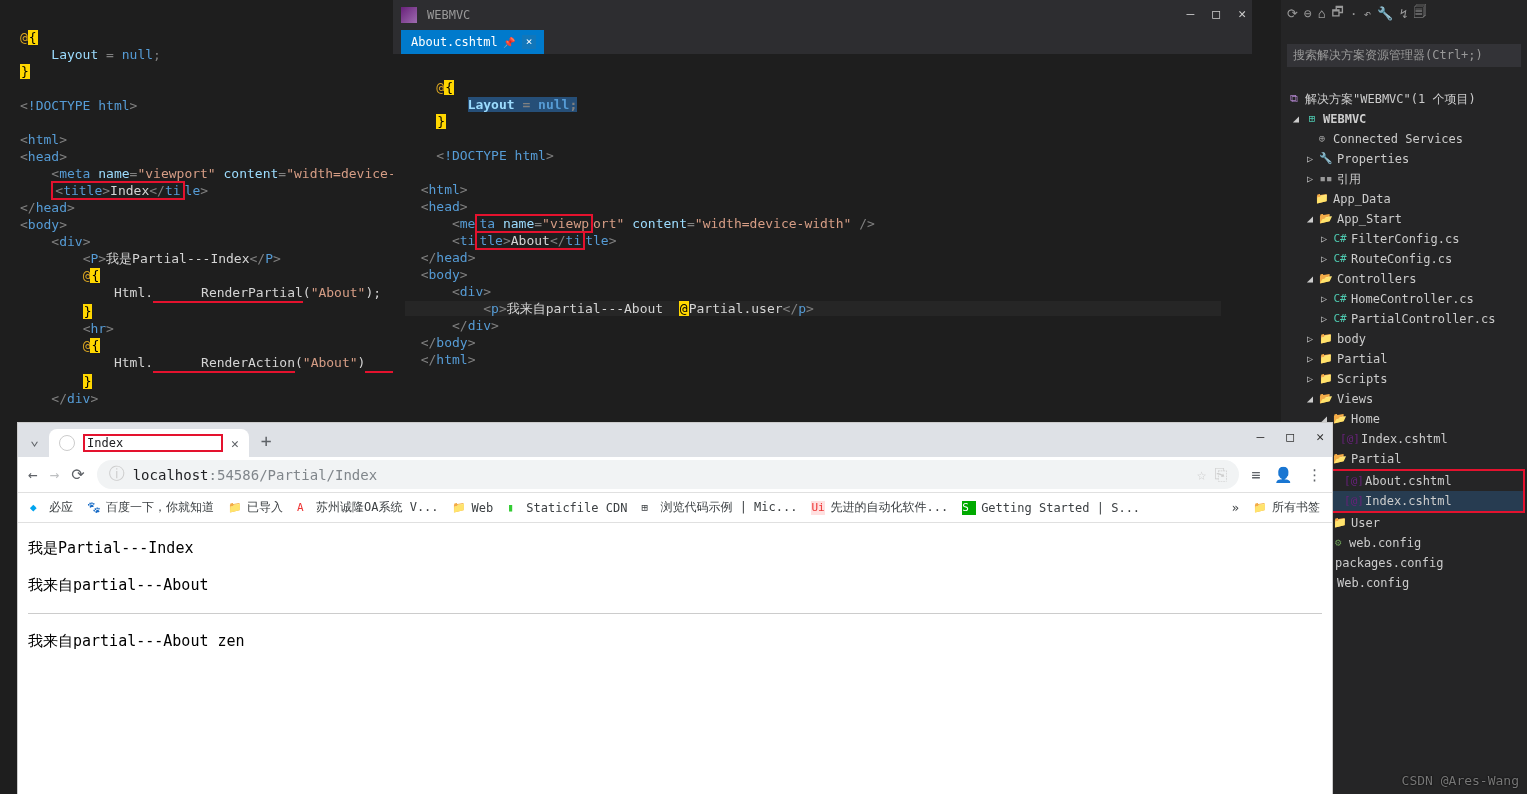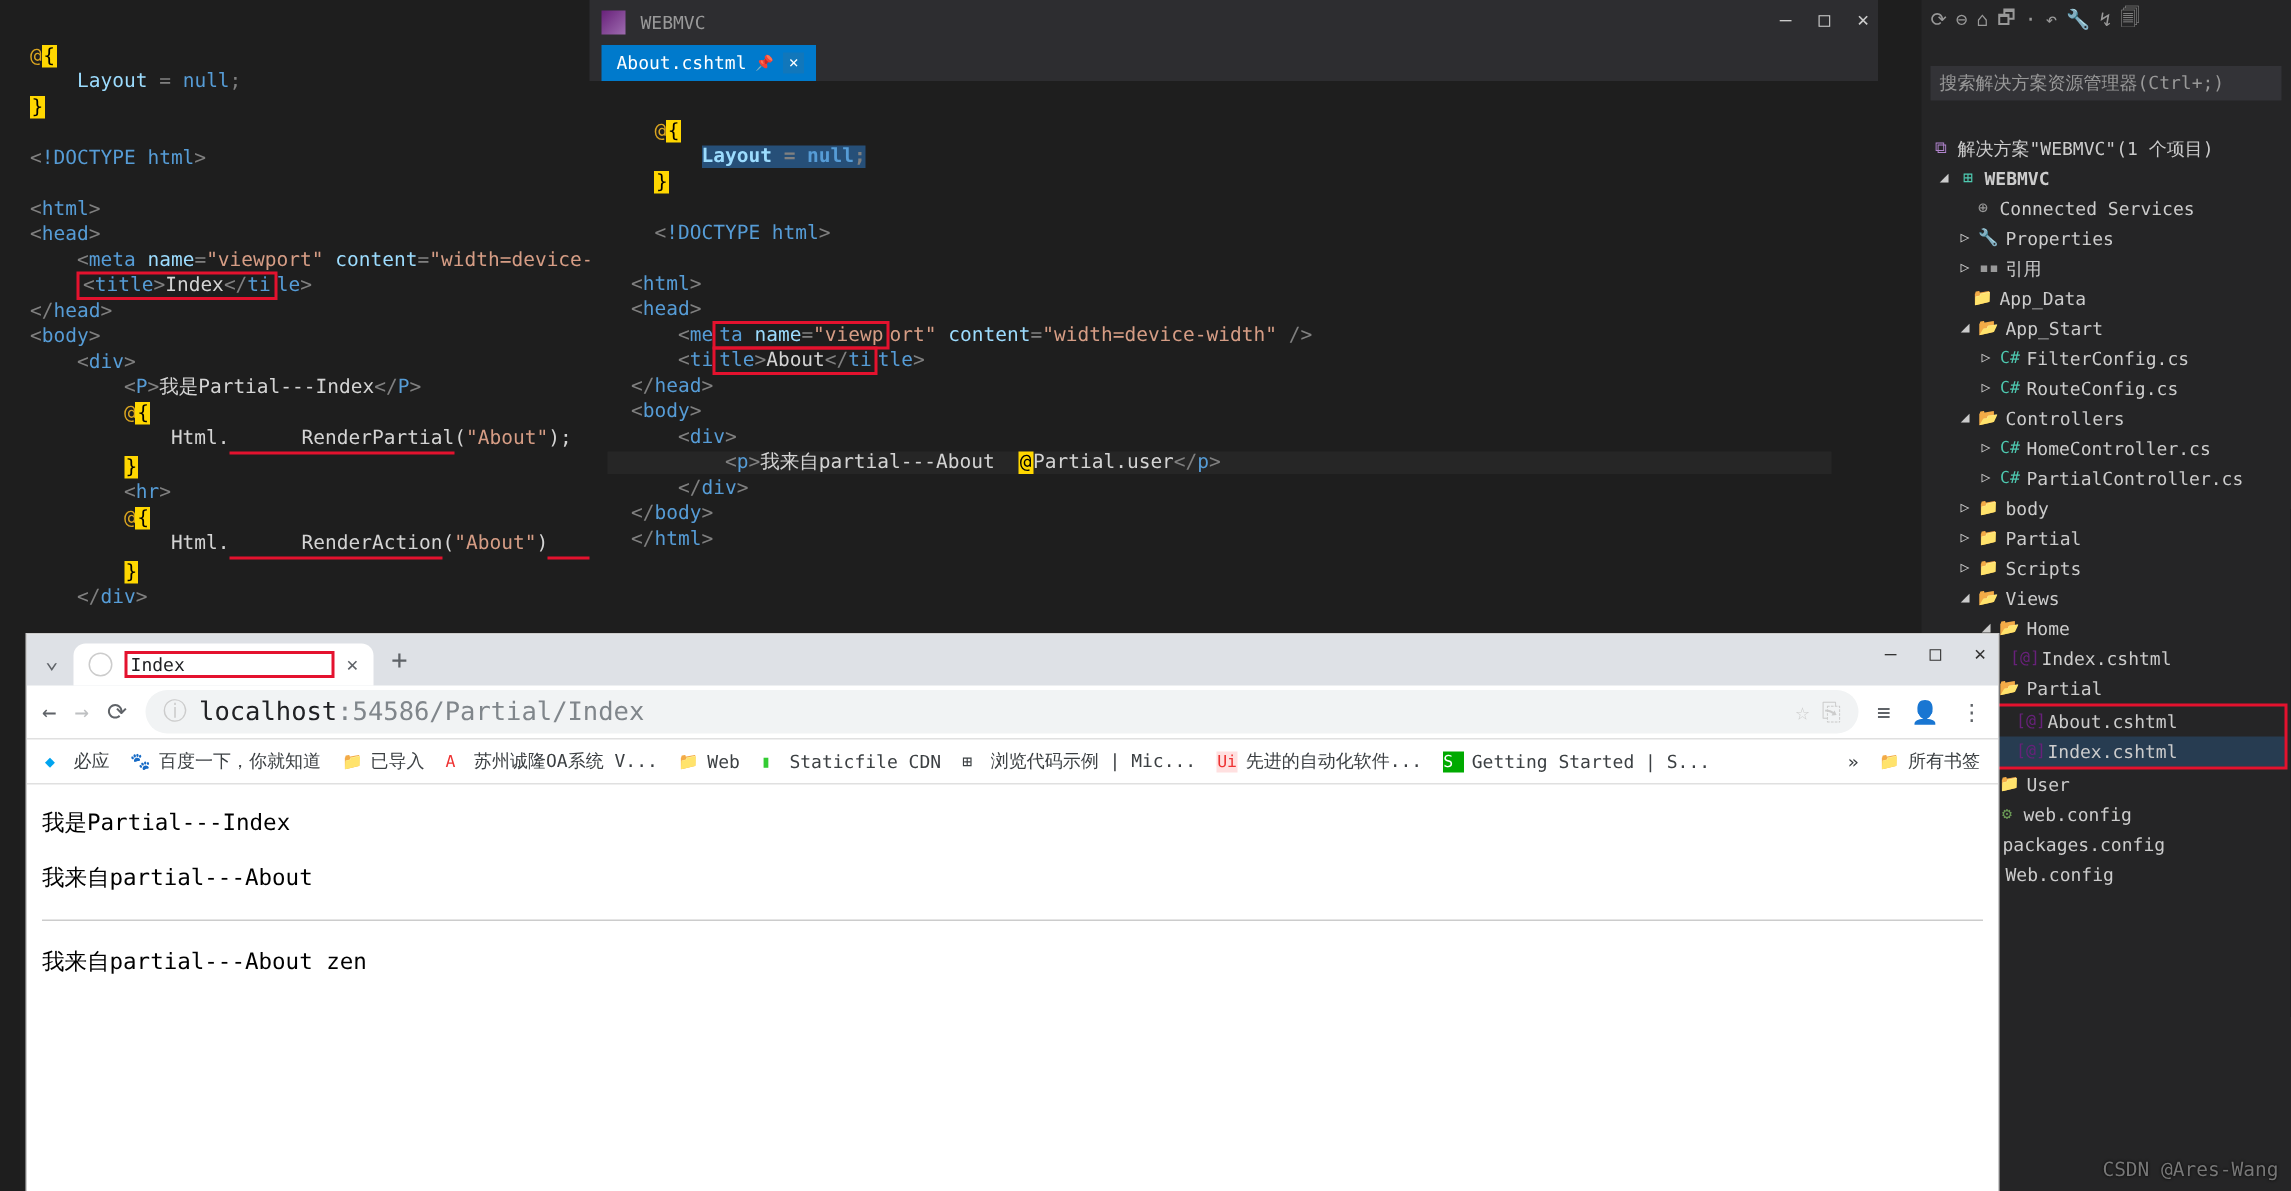--- a/index.html
+++ b/index.html
@@ -52,21 +52,21 @@
 .ch-drop { font-size:15px; color:#5f6368; padding:0 6px;}
 .ch-tab { background:#fff; border-radius:8px 8px 0 0; display:flex; align-items:center; padding:4px 10px; gap:8px; height:28px; margin-top:6px;}
 .ch-tab .fav { width:16px; height:16px; border:1px solid #ccc; border-radius:50%;}
 .ch-tab-title { font-size:12px; color:#202124; width:140px;}
 .ch-x { color:#5f6368; font-size:13px;}
 .ch-plus { color:#5f6368; font-size:18px; padding:0 8px;}
 .ch-win { position:absolute; right:8px; top:6px; display:flex; gap:22px; font-size:13px; color:#333;}
 .ch-addr { height:36px; display:flex; align-items:center; gap:12px; padding:0 10px; border-bottom:1px solid #e0e0e0;}
 .ch-nav { color:#5f6368; font-size:16px;}
 .ch-urlbox { flex:1; display:flex; align-items:center; gap:8px; background:#f1f3f4; border-radius:16px; padding:4px 12px;}
-.ch-url { font-size:17px; color:#202124;}
+.ch-url { font-size:14px; color:#202124;}
 .ch-url .grey { color:#80868b;}
 .ch-right { display:flex; align-items:center; gap:14px; color:#5f6368; font-size:15px;}
 .ch-bm { height:30px; display:flex; align-items:center; gap:14px; padding:0 12px; border-bottom:1px solid #e0e0e0; font-size:12px; color:#3c4043; overflow:hidden;}
 .bm-item { display:flex; align-items:center; gap:5px; white-space:nowrap;}
 .bm-ic { width:14px; height:14px; display:inline-block; font-size:11px;}
 .ch-body { padding:16px 10px; color:#000; font-size:15px;}
 .ch-body p { margin-bottom:18px;}
 .ch-body hr { margin:4px 0 18px 0; border:none; border-top:1px solid #ccc;}
 
 .watermark { position:absolute; right:8px; bottom:6px; color:#777; font-size:13px; text-shadow:0 0 2px #000;}

